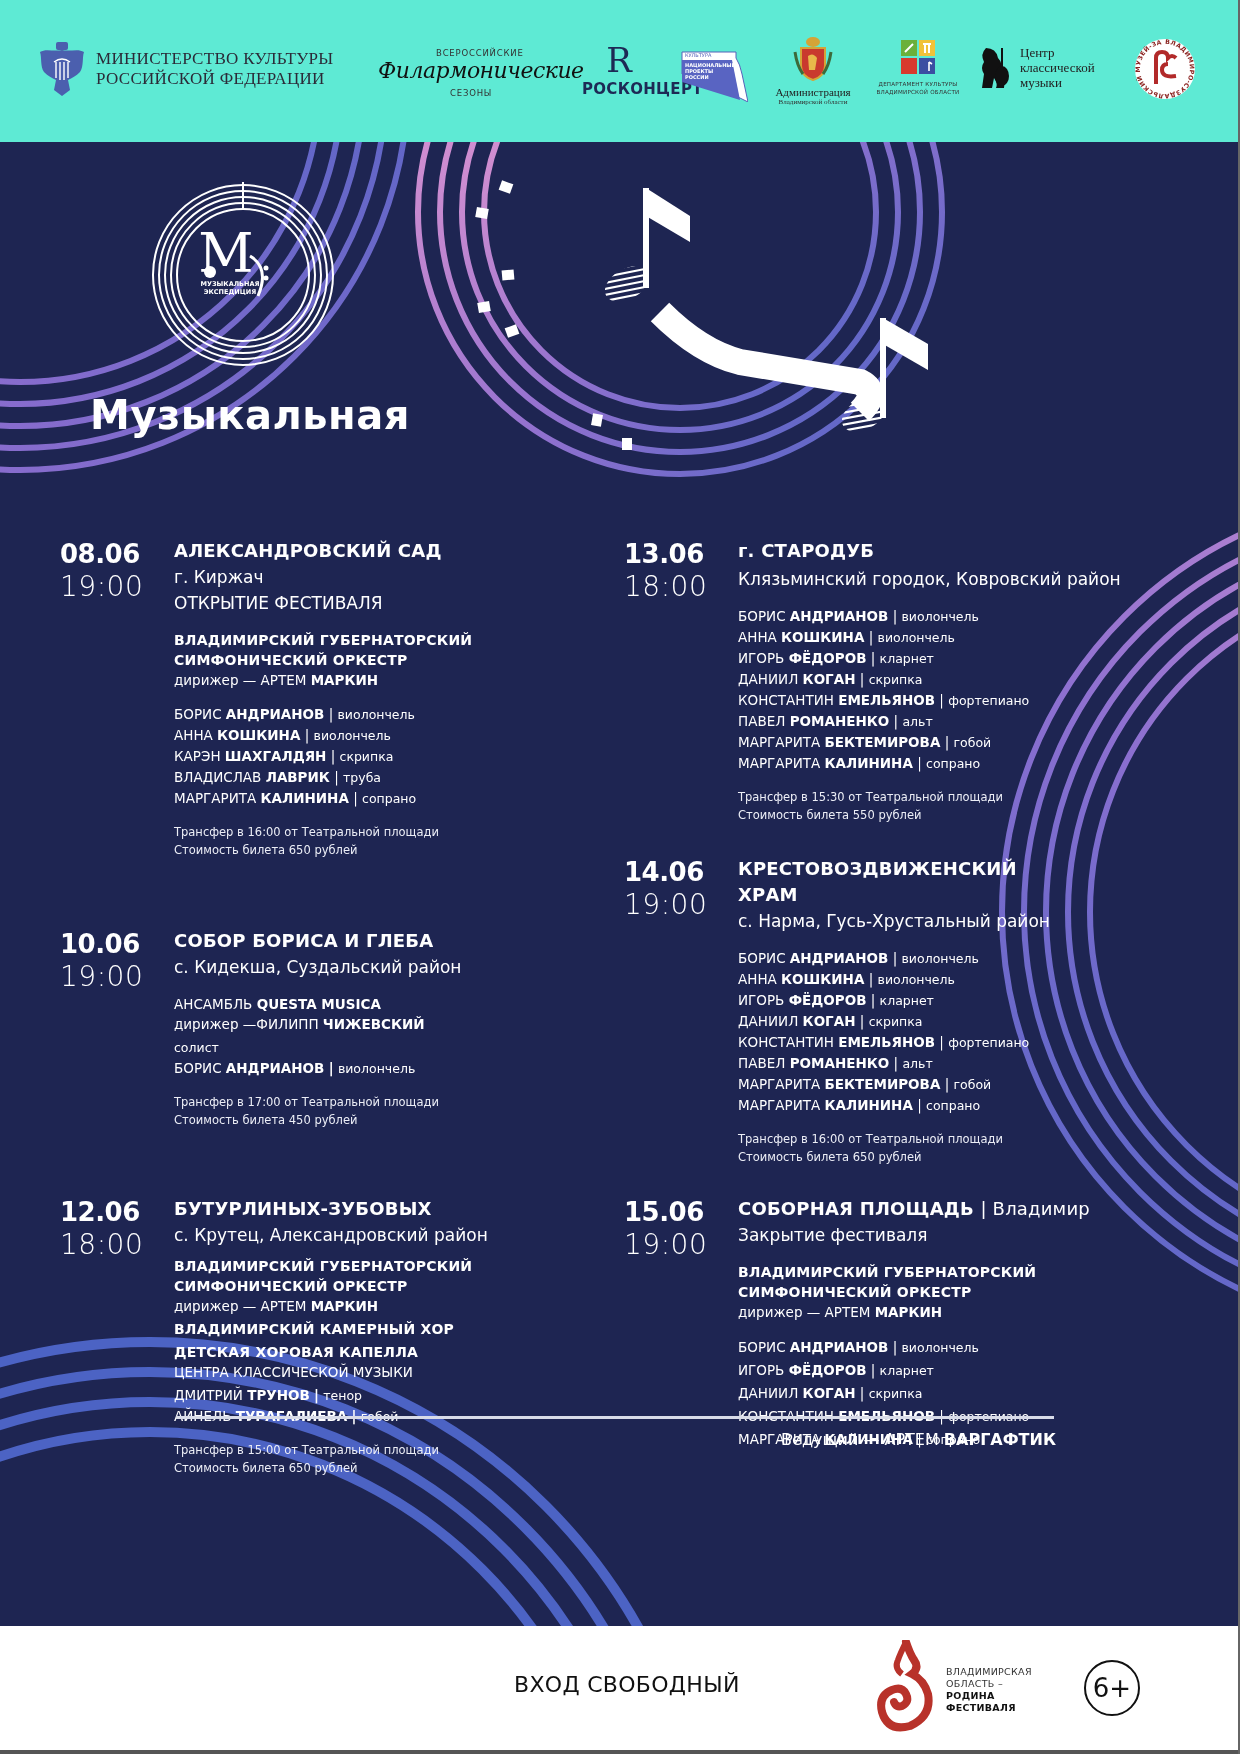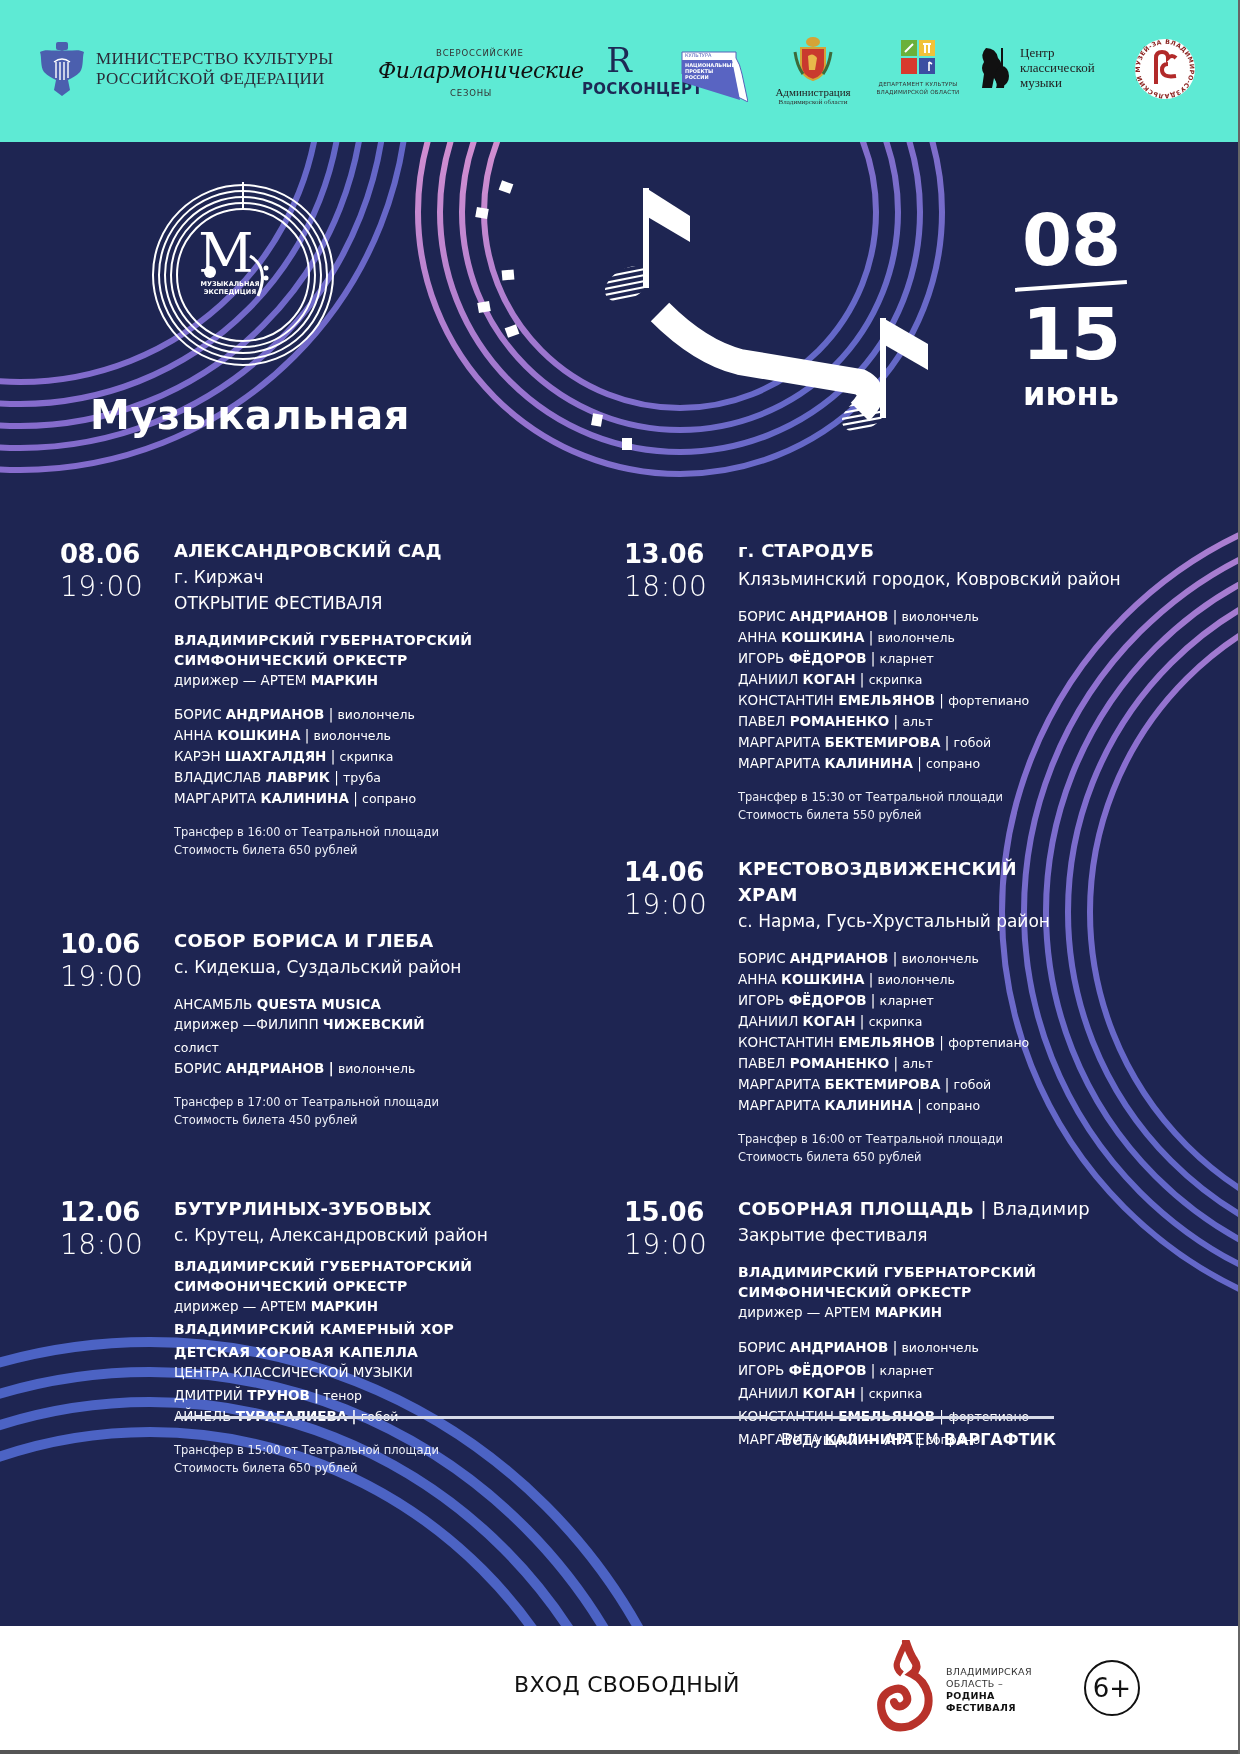--- a/index.html
+++ b/index.html
@@ -283,26 +283,20 @@
       <circle cx="116" cy="86" r="2.5" fill="#fff"></circle>
       <circle cx="116" cy="96" r="2.5" fill="#fff"></circle>
       <text x="80" y="104" text-anchor="middle" font-family="DejaVu Sans, sans-serif" font-size="6.5" font-weight="bold" fill="#ffffff">МУЗЫКАЛЬНАЯ</text>
       <text x="80" y="112" text-anchor="middle" font-family="DejaVu Sans, sans-serif" font-size="6.5" font-weight="bold" fill="#ffffff">ЭКСПЕДИЦИЯ</text>
     </svg>
 
     <div class="title">
       <div class="t1">Музыкальная</div>
     </div>
 
-    <div class="dates">
-      <div class="d">08</div>
-      <div class="sep"></div>
-      <div class="d">15</div>
-      <div class="m">июнь</div>
-    </div>
 
     <div class="event" style="left:60px; top:396px;">
       <div class="when">
         <div class="date">08.06</div>
         <div class="time">19:00</div>
       </div>
       <div class="body">
         <div class="venue">АЛЕКСАНДРОВСКИЙ САД</div>
         <div class="loc">г. Киржач</div>
         <div class="loc">ОТКРЫТИЕ ФЕСТИВАЛЯ</div>

